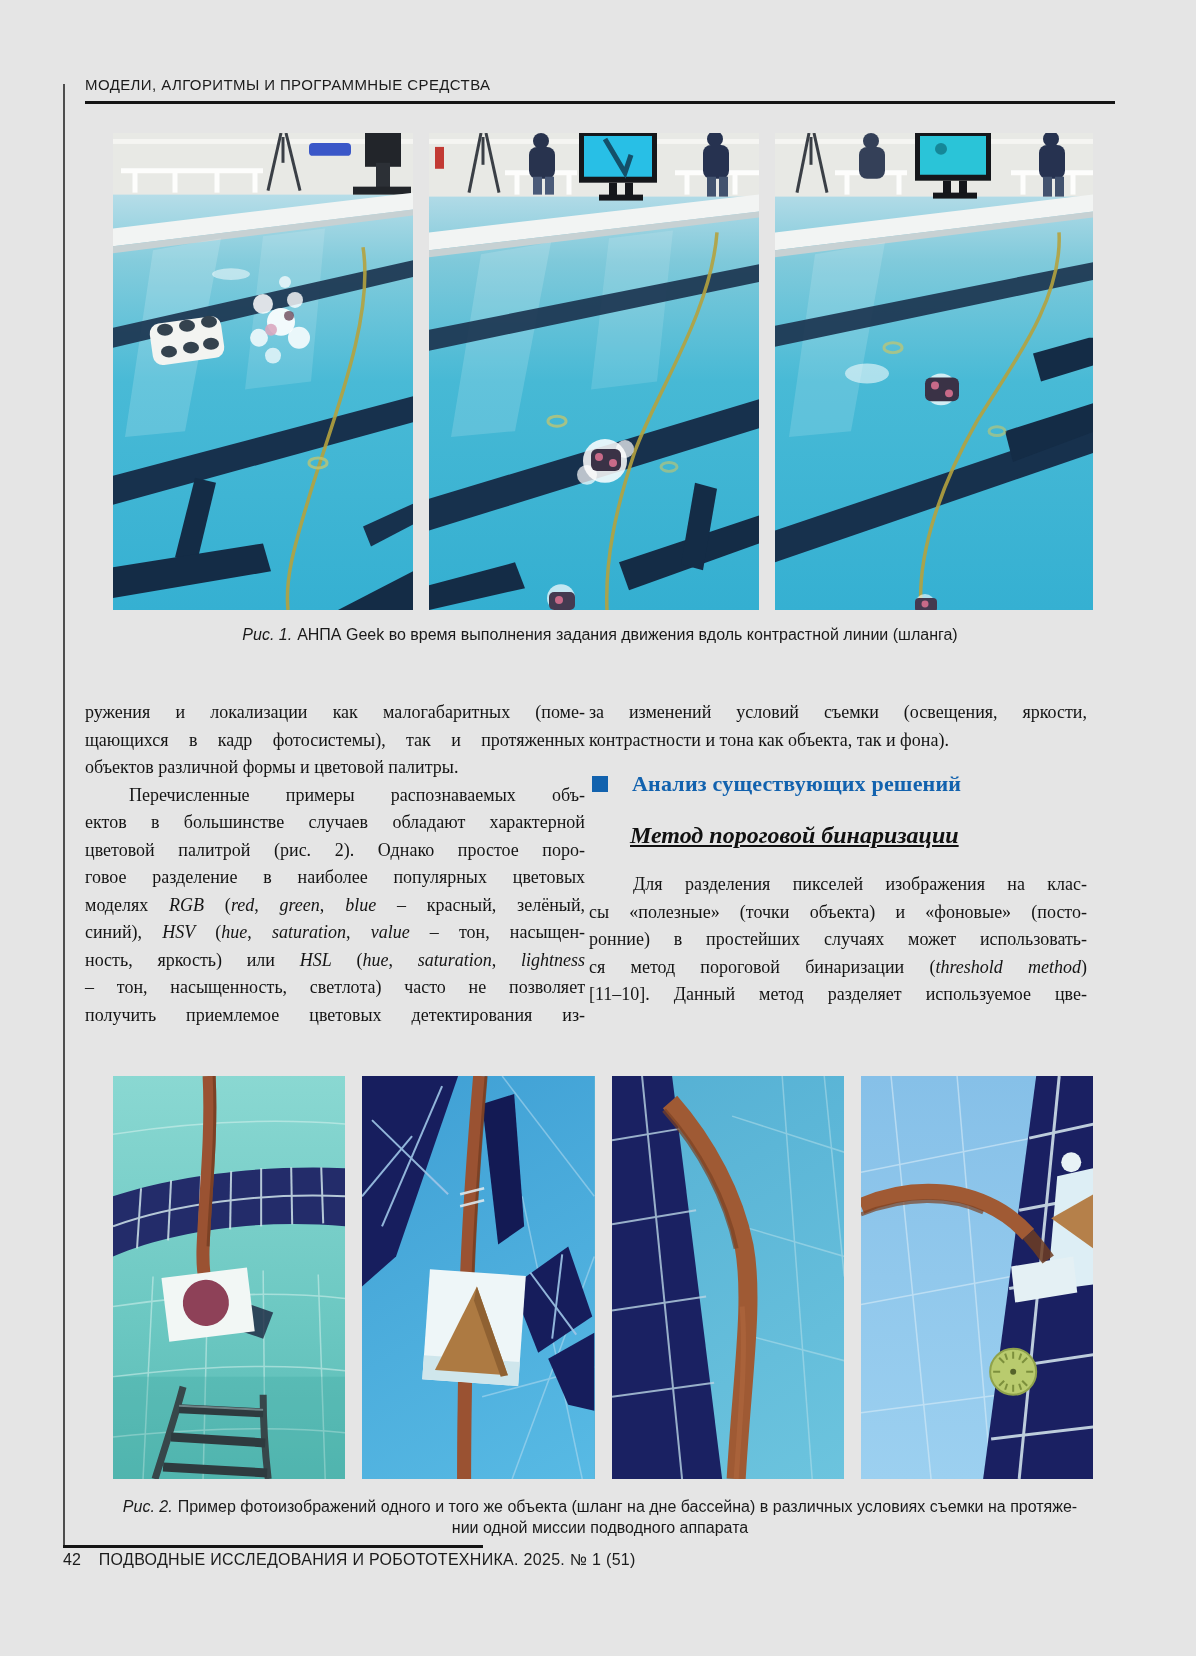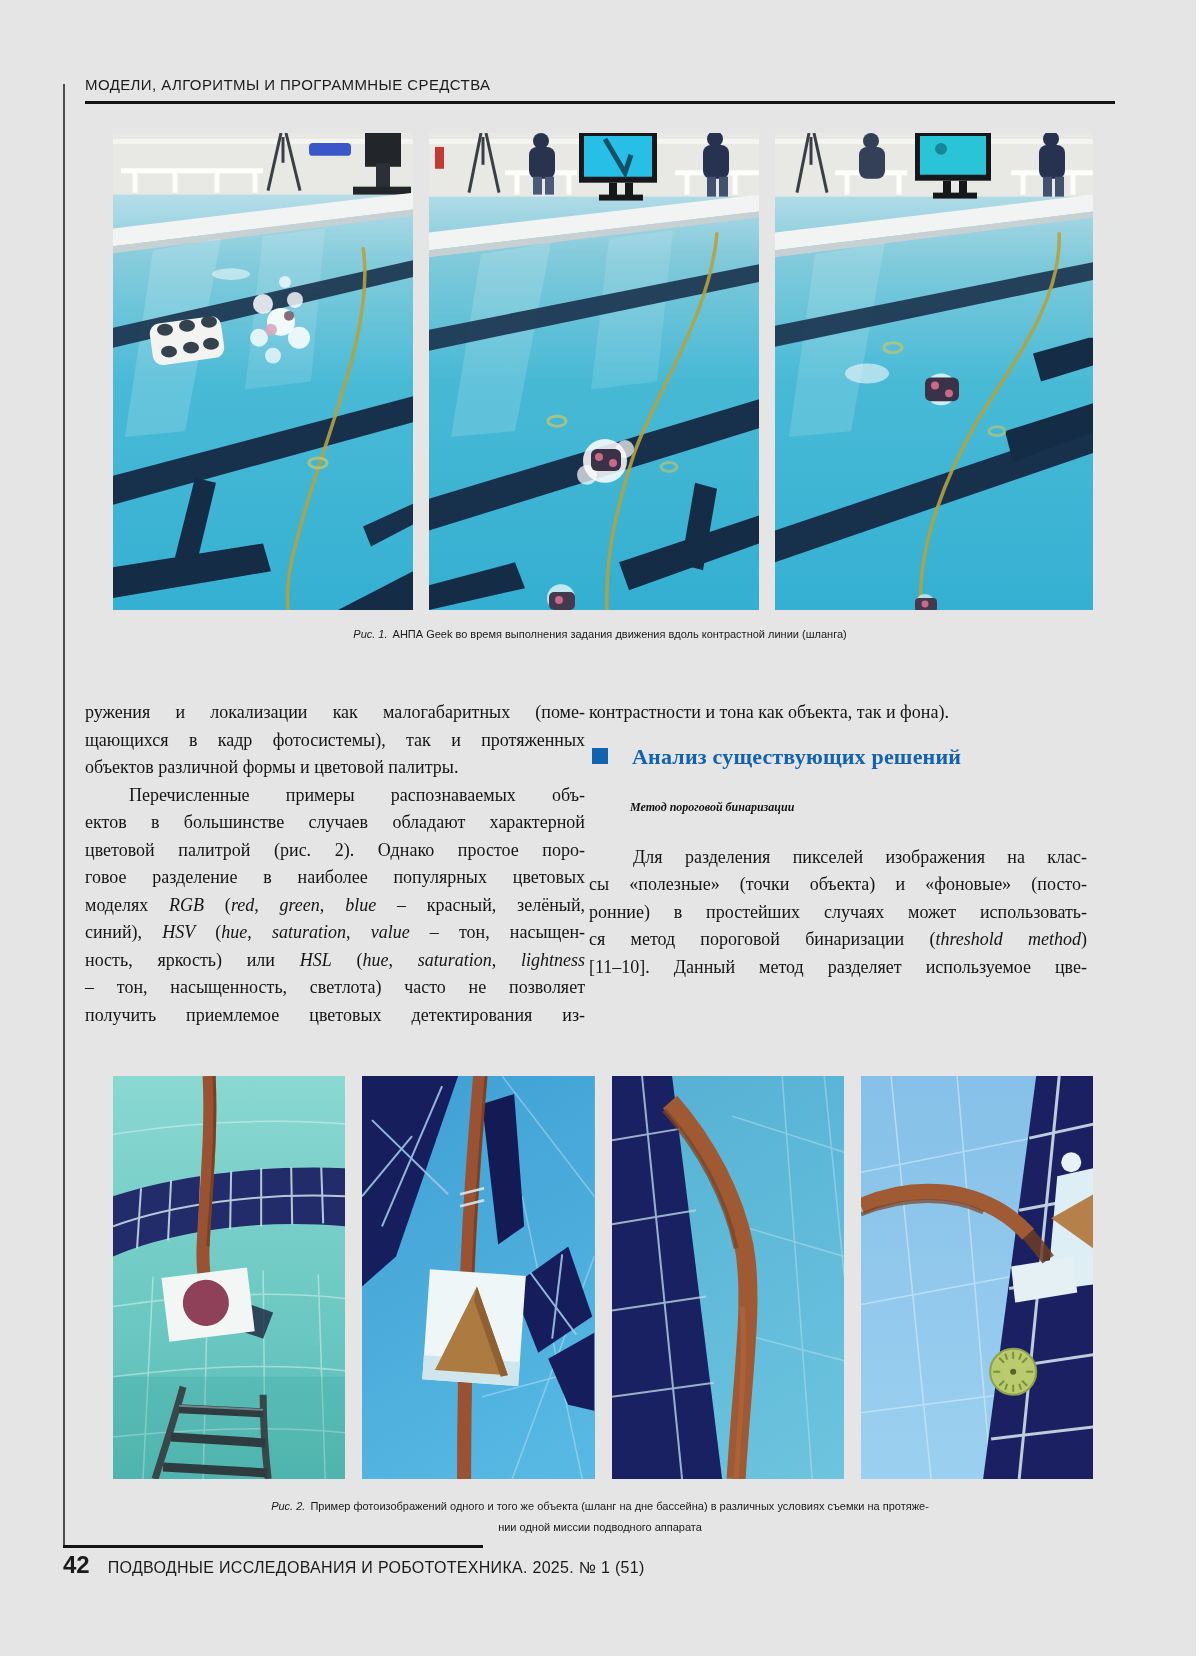--- a/index.html
+++ b/index.html
@@ -12,42 +12,42 @@
   .header-rule{position:absolute;left:85px;top:101px;width:1030px;height:2.5px;background:#141414;}
   
   .fig1{position:absolute;left:113px;top:133px;width:980px;height:477px;display:flex;gap:16px;}
   .fig1 .ph{height:477px;overflow:hidden;background:#59bcd6;}
   .fig1 .p1{width:300px;} .fig1 .p2{width:330px;} .fig1 .p3{width:318px;}
   .fig2{position:absolute;left:113px;top:1076px;width:980px;height:403px;display:flex;gap:17px;}
   .fig2 .ph{flex:1;height:403px;overflow:hidden;background:#5cb4d8;}
   .ph svg{display:block;width:100%;height:100%;}
   
   .caption{position:absolute;left:85px;width:1030px;text-align:center;
-           font-family:"Liberation Sans",sans-serif;font-size:11px;color:#1a1a1a;line-height:21px;}
+           font-family:"Liberation Sans",sans-serif;font-size:16px;color:#1a1a1a;line-height:21px;}
   .cap1{top:624px;}
   .cap2{top:1496px;}
   .cap-label{font-style:italic;margin-right:5px;}
   
   .textcols{position:absolute;left:85px;top:699px;width:1020px;display:flex;gap:4px;}
   .col{font-size:18px;line-height:27.5px;color:#141414;}
   .col-left{width:500px;}
   .col-right{width:498px;}
   .line{text-align:justify;text-align-last:justify;}
   .line.last{text-align-last:left;}
   .line.indent{text-indent:44px;}
   .section-heading{display:flex;align-items:center;gap:24px;margin:16px 0 0 3px;}
   .bullet{width:16px;height:16px;background:#1262ae;flex:0 0 auto;}
   .section-heading .txt{font-size:22px;font-weight:bold;color:#1262ae;letter-spacing:.2px;}
-  .subsection-heading{margin:24px 0 0 41px;font-size:12px;font-weight:bold;font-style:italic;color:#111;}
+  .subsection-heading{margin:24px 0 0 41px;font-size:24px;font-weight:bold;font-style:italic;color:#111;text-decoration:underline;}
   .para2{margin-top:22px;}
   
   .footer-rule{position:absolute;left:63px;top:1545px;width:420px;height:2.5px;background:#141414;}
   .footer{position:absolute;left:63px;top:1551px;display:flex;align-items:baseline;gap:18px;
           font-family:"Liberation Sans",sans-serif;color:#1b1b1b;}
-  .footer .num{font-size:24px;font-weight:bold;}
+  .footer .num{font-size:16px;font-weight:normal;}
   .footer .jr{font-size:16px;letter-spacing:.3px;}
 </style>
 </head>
 <body>
 
 <div class="page">
 
   <div class="side-rule"></div>
   <div class="header">МОДЕЛИ, АЛГОРИТМЫ И ПРОГРАММНЫЕ СРЕДСТВА</div>
   <div class="header-rule"></div>
@@ -285,20 +285,21 @@
       <div class="line">ектов в большинстве случаев обладают характерной</div>
       <div class="line">цветовой палитрой (рис. 2). Однако простое поро-</div>
       <div class="line">говое разделение в наиболее популярных цветовых</div>
       <div class="line">моделях <i>RGB</i> (<i>red</i>, <i>green</i>, <i>blue</i> – красный, зелёный,</div>
       <div class="line">синий), <i>HSV</i> (<i>hue</i>, <i>saturation</i>, <i>value</i> – тон, насыщен-</div>
       <div class="line">ность, яркость) или <i>HSL</i> (<i>hue</i>, <i>saturation</i>, <i>lightness</i></div>
       <div class="line">– тон, насыщенность, светлота) часто не позволяет</div>
       <div class="line">получить приемлемое цветовых детектирования из-</div>
     </div>
     <div class="col col-right">
+      <div class="line">за изменений условий съемки (освещения, яркости,</div>
       <div class="line last">контрастности и тона как объекта, так и фона).</div>
       <div class="section-heading">
         <span class="bullet"></span>
         <span class="txt">Анализ существующих решений</span>
       </div>
       <div class="subsection-heading">Метод пороговой бинаризации</div>
       <div class="para2">
         <div class="line indent">Для разделения пикселей изображения на клас-</div>
         <div class="line">сы «полезные» (точки объекта) и «фоновые» (посто-</div>
         <div class="line">ронние) в простейших случаях может использовать-</div>

